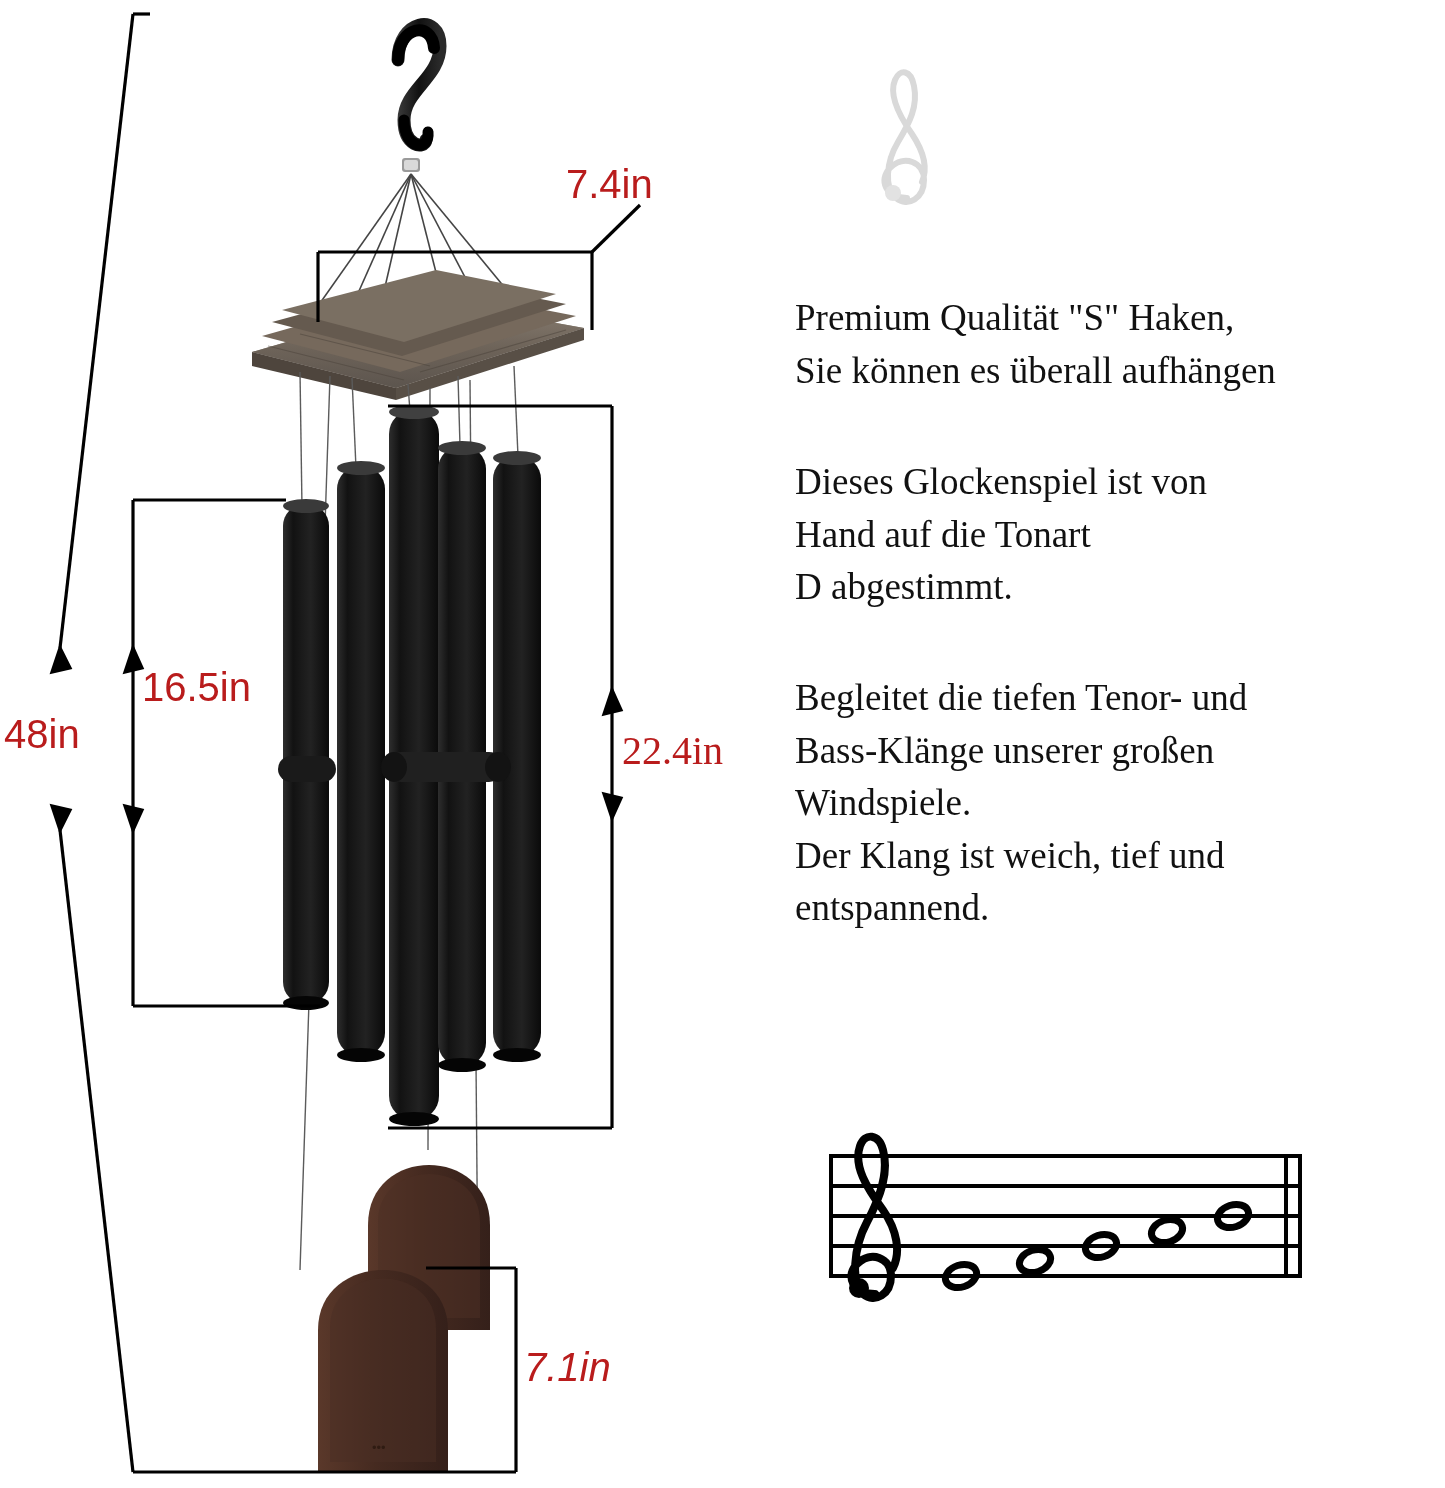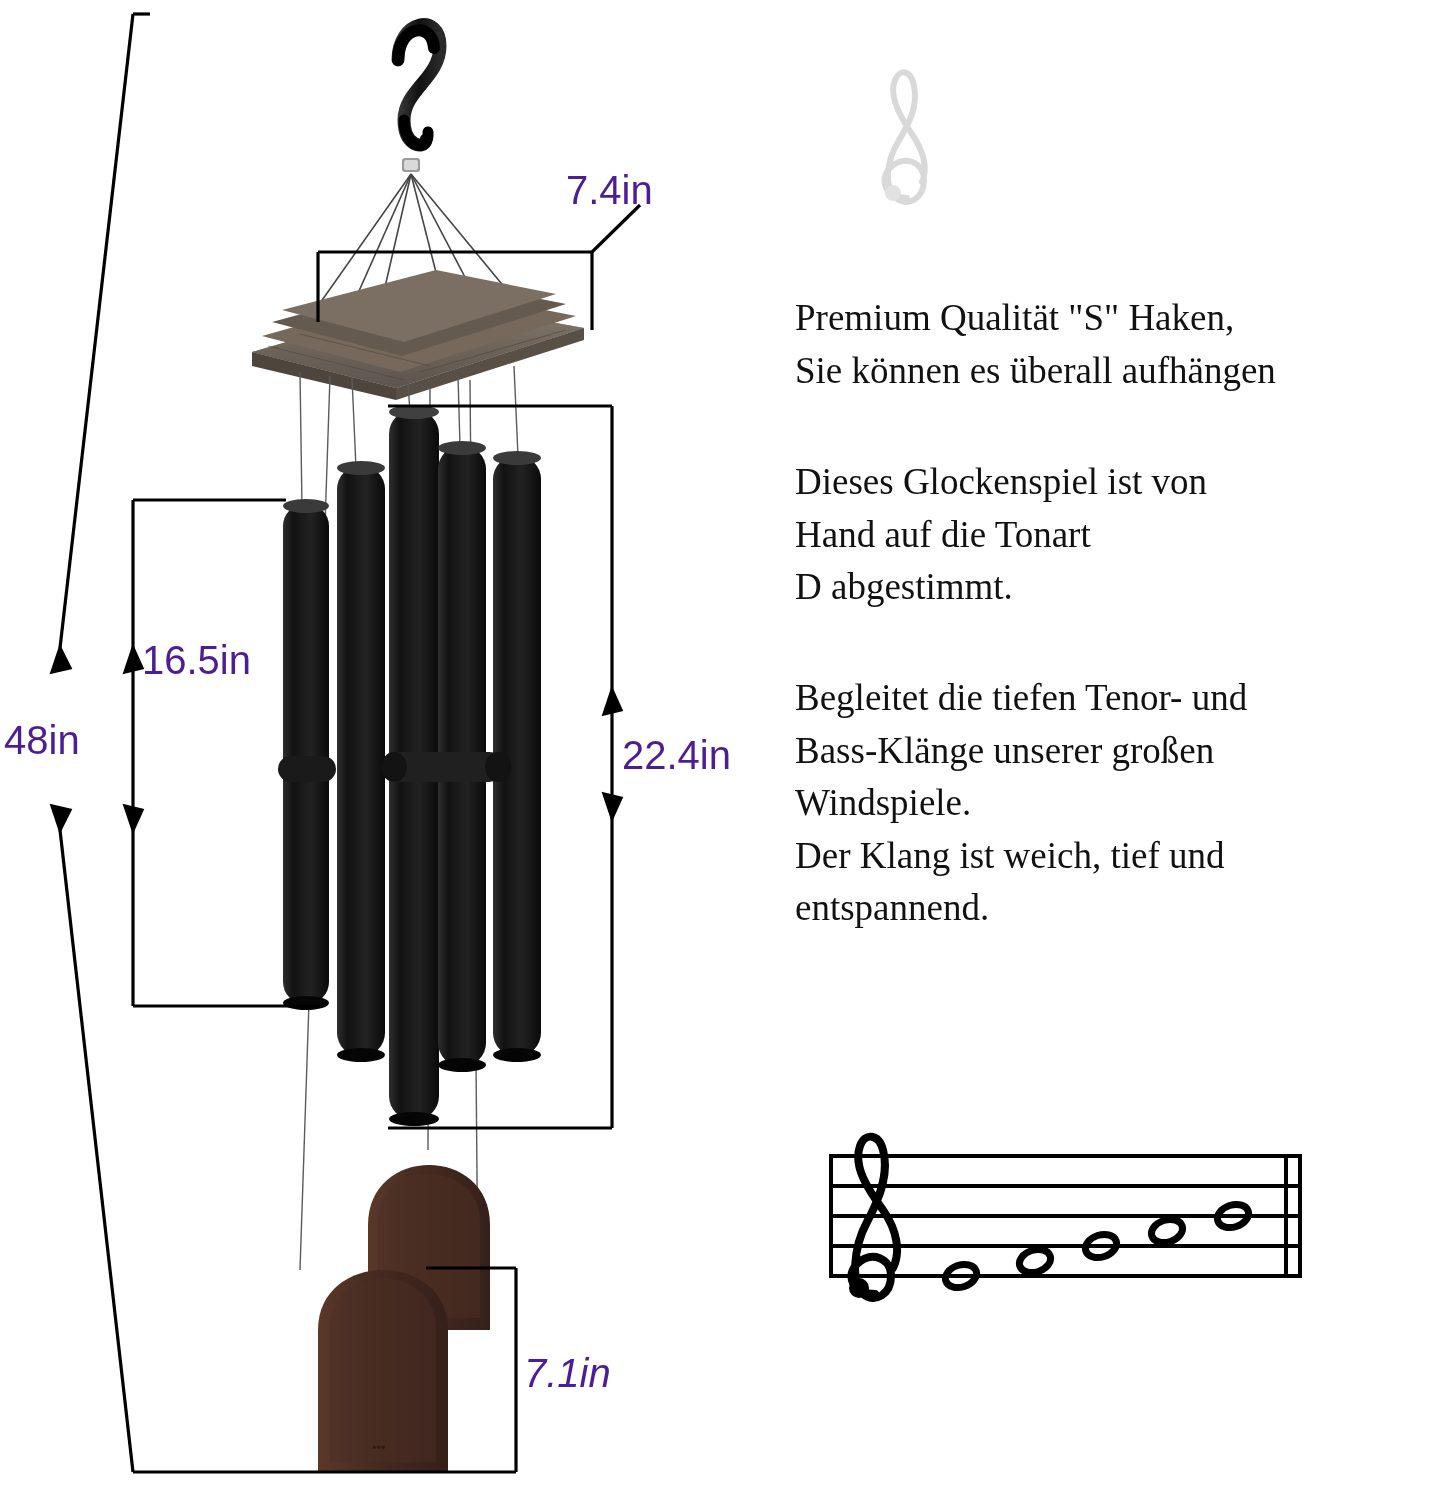--- a/index.html
+++ b/index.html
@@ -14,28 +14,27 @@
     background: #ffffff;
     overflow: hidden;
     font-family: "Liberation Serif", serif;
   }
 
   
   .dim-label {
     position: absolute;
     font-family: "Liberation Sans", sans-serif;
     font-size: 40px;
-    color: #4c1d95;
+    color: #b91c1c;
     white-space: nowrap;
-    margin-top: 6px;
   }
   #dim-48 { left: 4px; top: 712px; }
-  #dim-165 { left: 142px; top: 632px; }
+  #dim-165 { left: 142px; top: 665px; }
   #dim-74 { left: 566px; top: 162px; }
-  #dim-224 { left: 622px; top: 727px; }
+  #dim-224 { left: 622px; top: 727px; font-family: Liberation Serif, serif; }
   #dim-71 { left: 524px; top: 1345px; font-style: italic; }
 
   
   #overlay, #chime {
     position: absolute;
     left: 0;
     top: 0;
     width: 1445px;
     height: 1488px;
     pointer-events: none;

